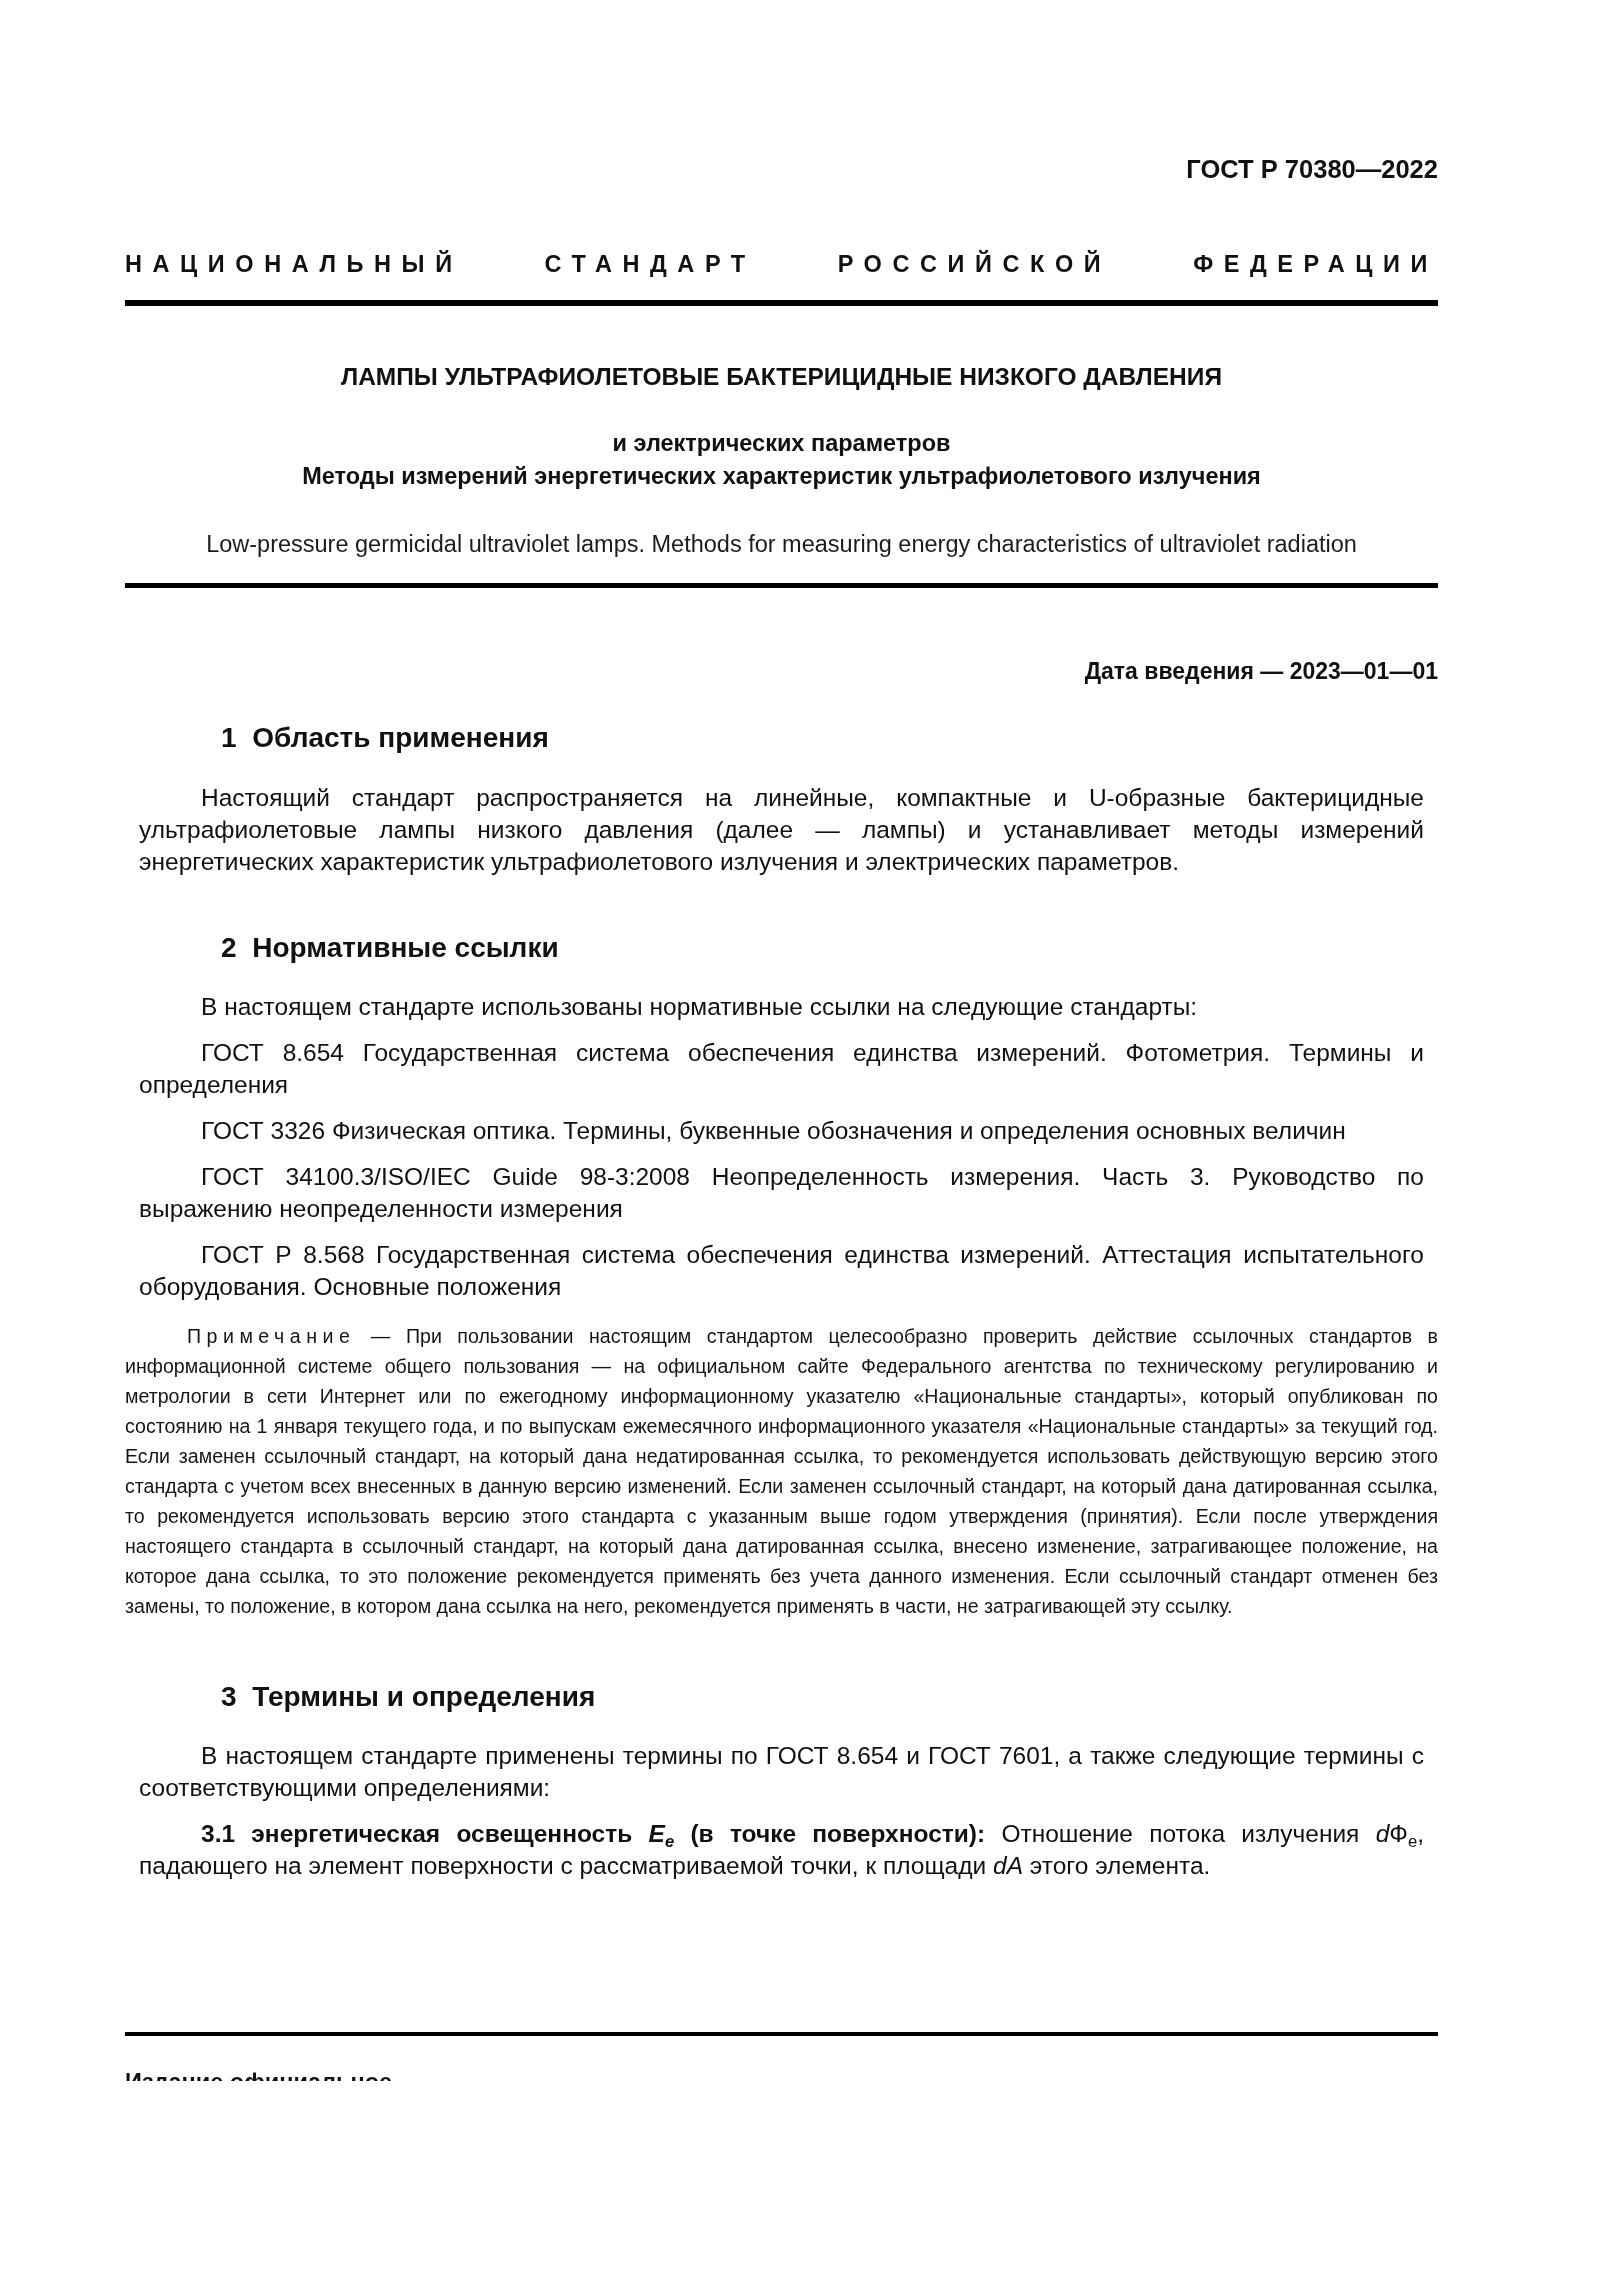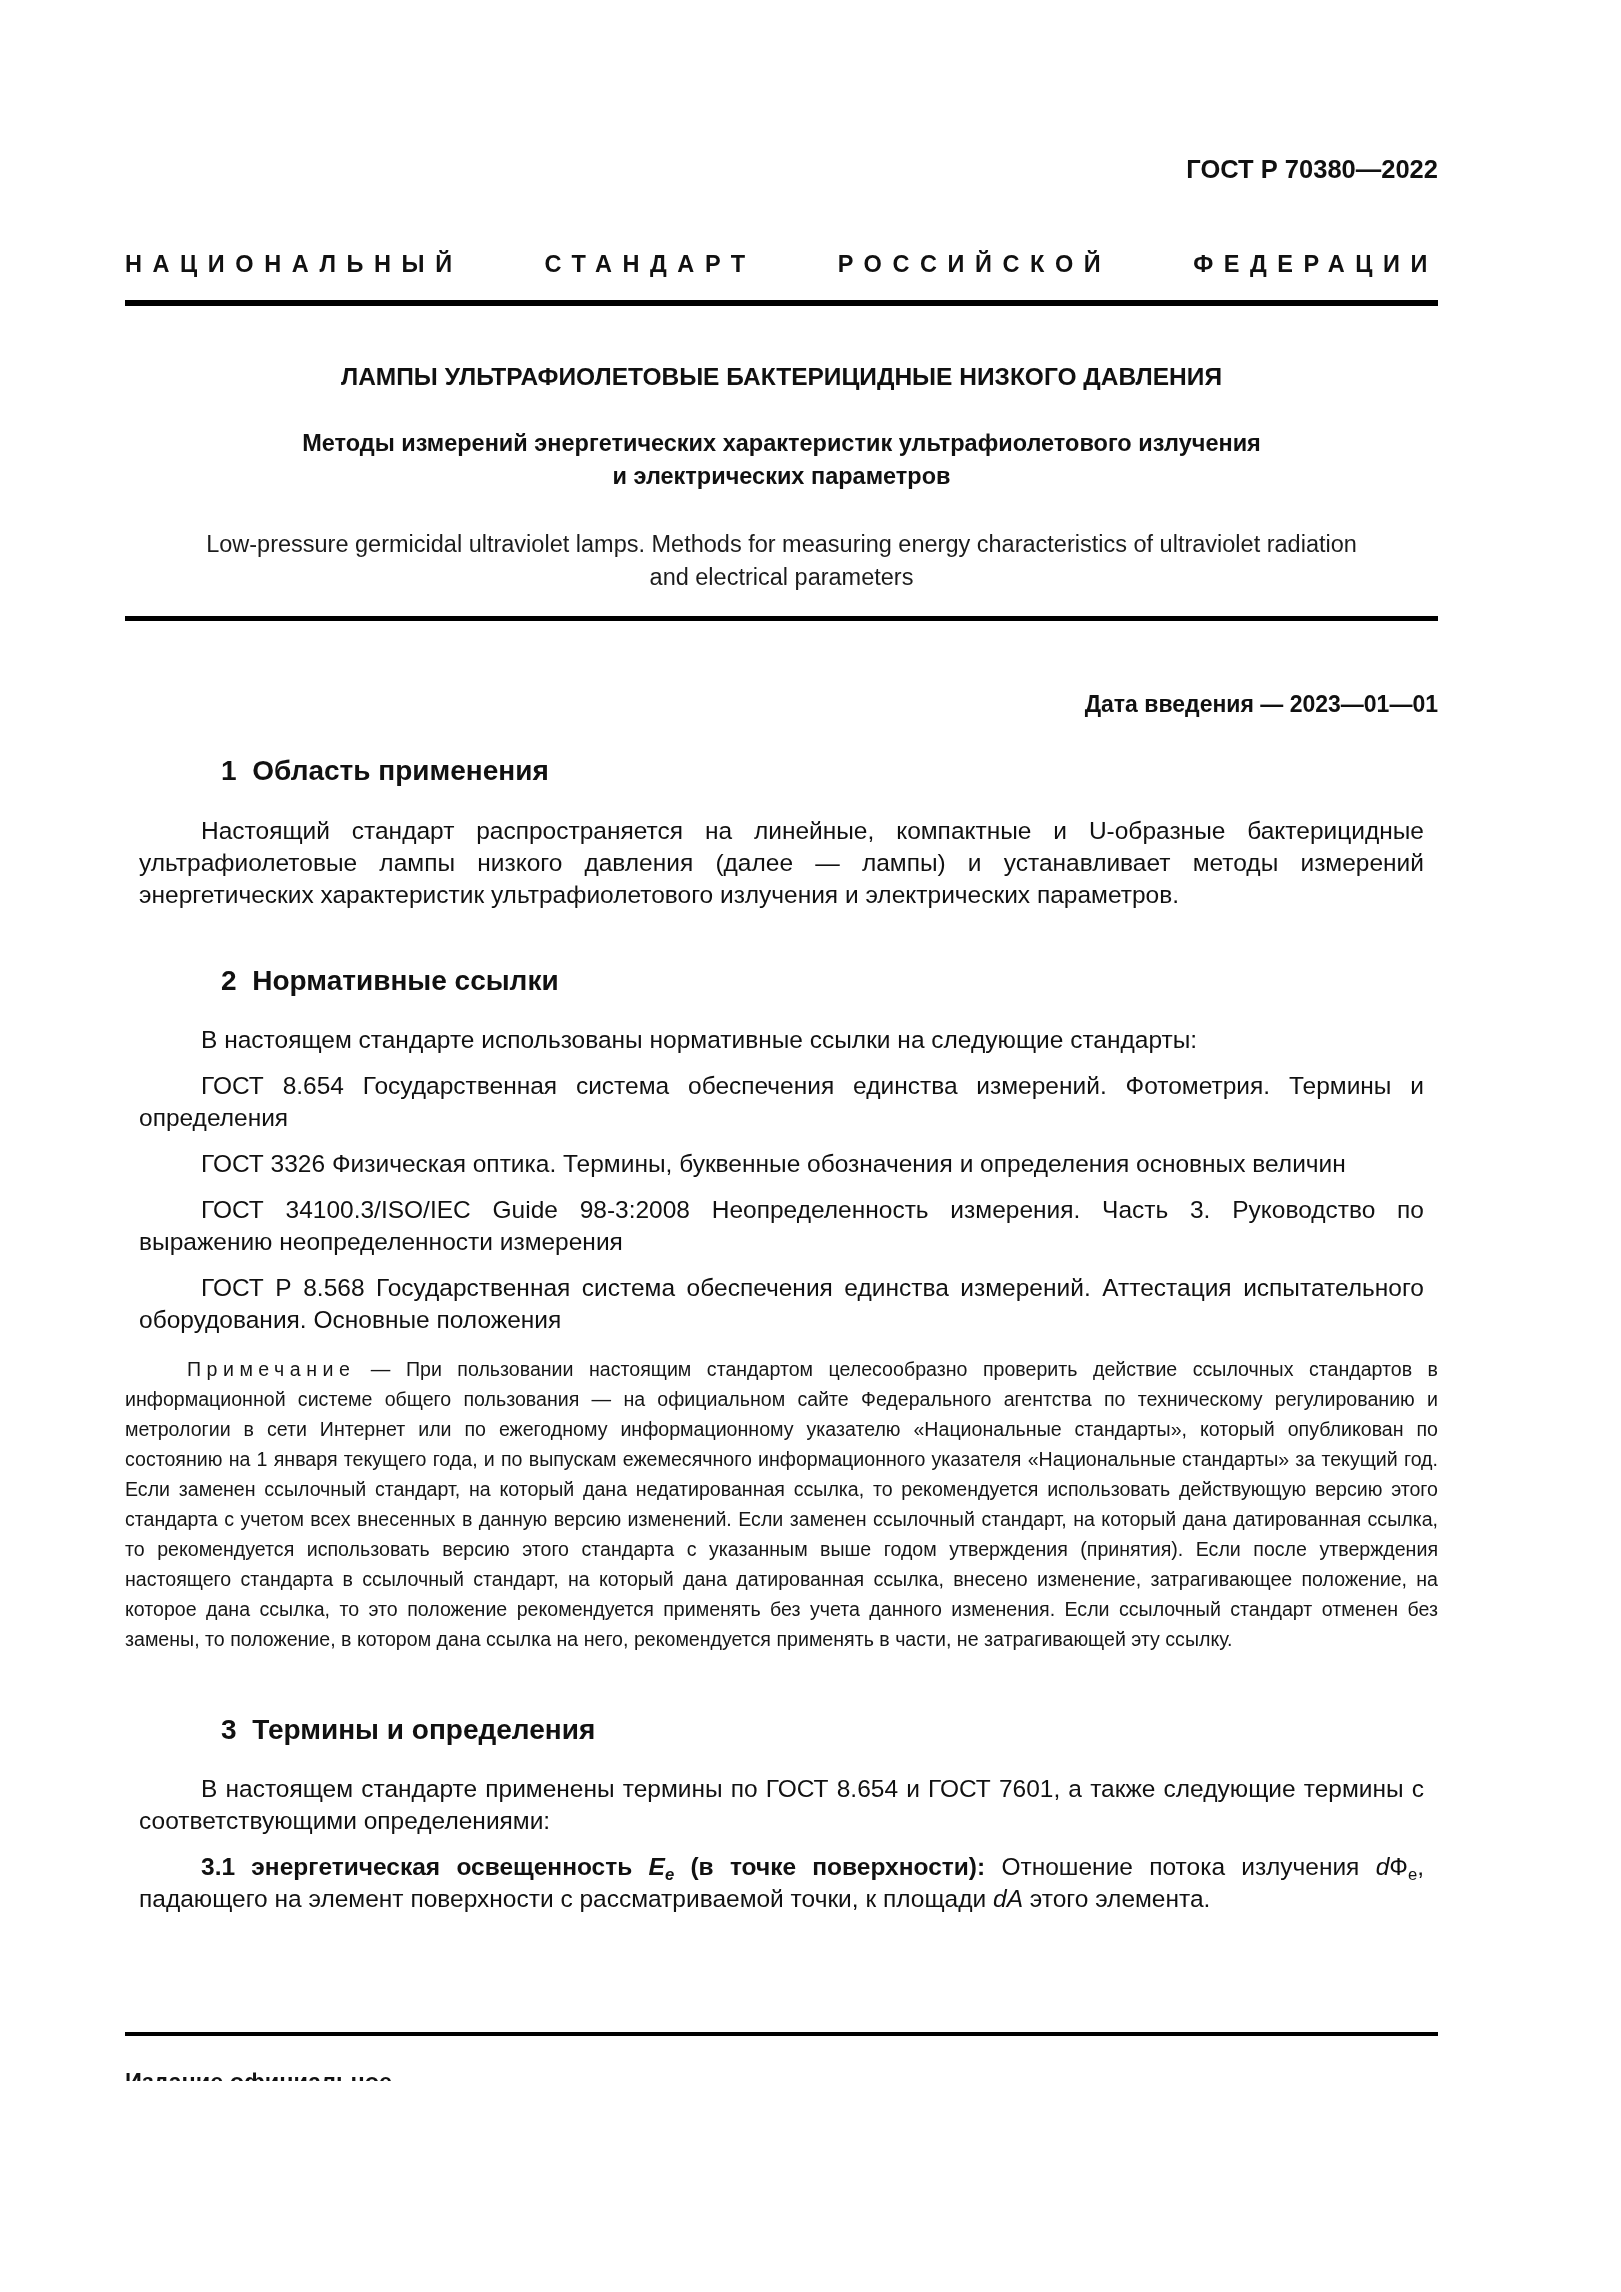--- a/index.html
+++ b/index.html
@@ -140,27 +140,26 @@
 
     <div class="doc-code">ГОСТ Р 70380—2022</div>
 
     <div class="banner">НАЦИОНАЛЬНЫЙ СТАНДАРТ РОССИЙСКОЙ ФЕДЕРАЦИИ</div>
 
     <div class="rule rule-head1"></div>
 
     <div class="title-ru">ЛАМПЫ УЛЬТРАФИОЛЕТОВЫЕ БАКТЕРИЦИДНЫЕ НИЗКОГО ДАВЛЕНИЯ</div>
 
     <div class="subtitle-ru">
+      <div>и электрических параметров</div>
       <div>Методы измерений энергетических характеристик ультрафиолетового излучения</div>
-      <div>и электрических параметров</div>
     </div>
 
     <div class="title-en">
       <div>Low-pressure germicidal ultraviolet lamps. Methods for measuring energy characteristics of ultraviolet radiation</div>
-      <div>and electrical parameters</div>
     </div>
 
     <div class="rule rule-head2"></div>
 
     <div class="date-line">Дата введения — 2023—01—01</div>
 
     <div class="sec"><span class="sec-num">1</span><span>Область применения</span></div>
     <p class="para">Настоящий стандарт распространяется на линейные, компактные и U-образные бактерицидные ультрафиолетовые лампы низкого давления (далее — лампы) и устанавливает методы измерений энергетических характеристик ультрафиолетового излучения и электрических параметров.</p>
 
     <div class="sec sec-gap"><span class="sec-num">2</span><span>Нормативные ссылки</span></div>

